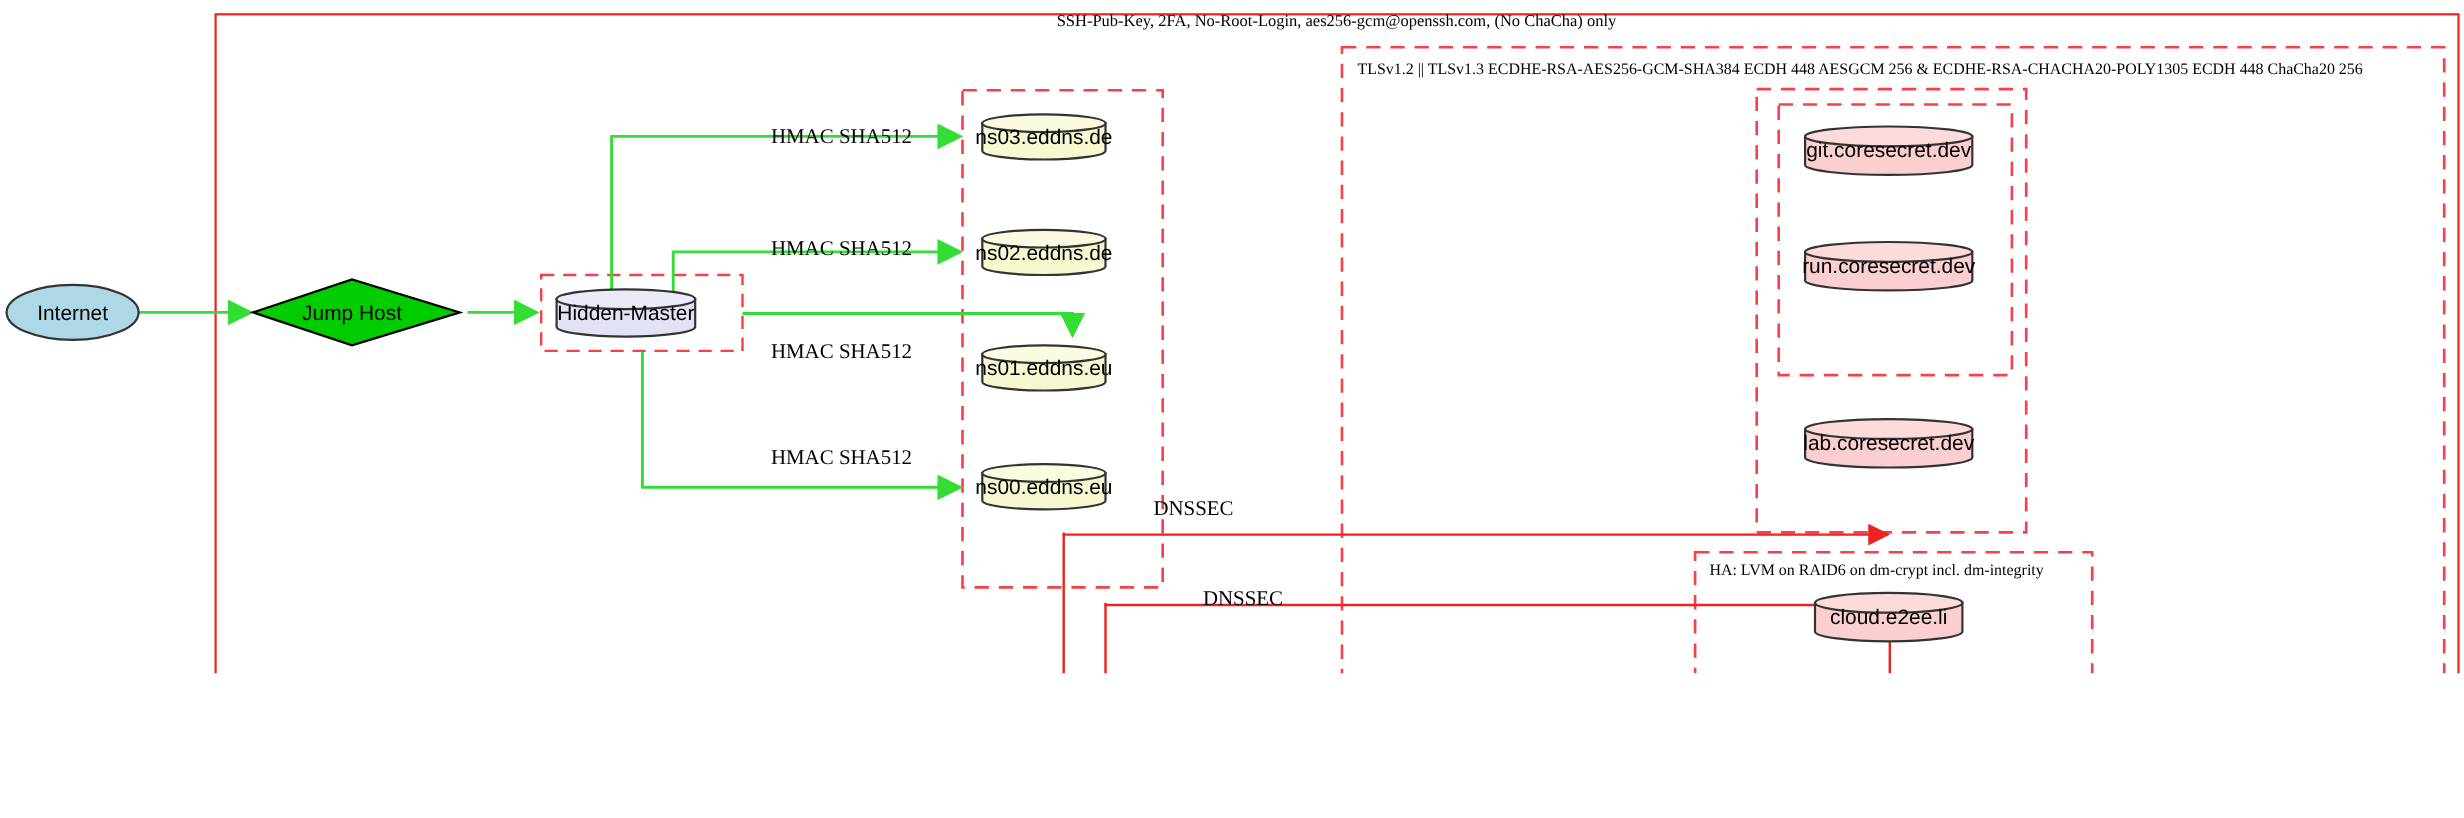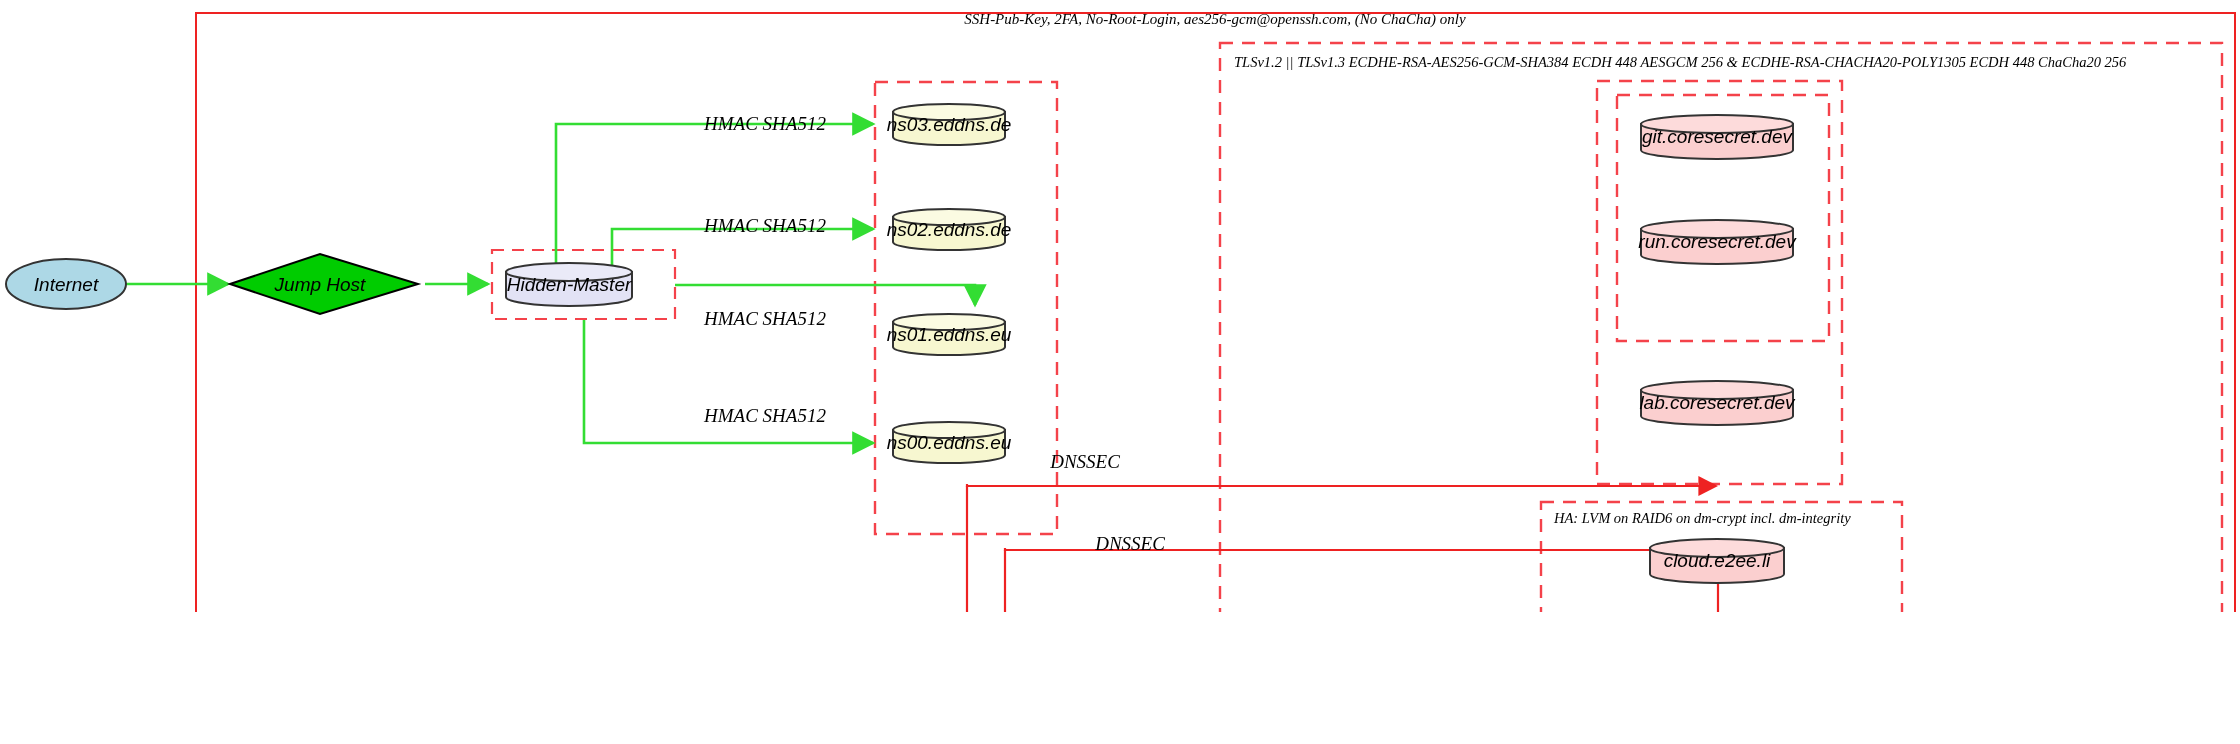--- a/index.html
+++ b/index.html
@@ -1,17 +1,17 @@
 <!DOCTYPE html>
 <html><head>
 <meta charset="utf-8">
 <style>
   html,body{margin:0;padding:0;background:#ffffff;}
   body{width:2240px;height:744px;font-family:"Liberation Sans",sans-serif;}
-  #stage{position:relative;width:2240px;height:612px;overflow:hidden;background:#fff;font-style:italic;}
+  #stage{position:relative;width:2240px;height:612px;overflow:hidden;background:#fff;}
   svg#canvas{position:absolute;left:0;top:0;width:2240px;height:744px;}
   .serif-lbl{font-family:"Liberation Serif",serif;fill:#000;}
   .node-lbl{font-family:"Liberation Sans",sans-serif;fill:#000;}
 </style>
 </head>
 <body>
 
 <div id="stage">
   <svg id="canvas" viewBox="0 0 2240 744">
     <defs>

